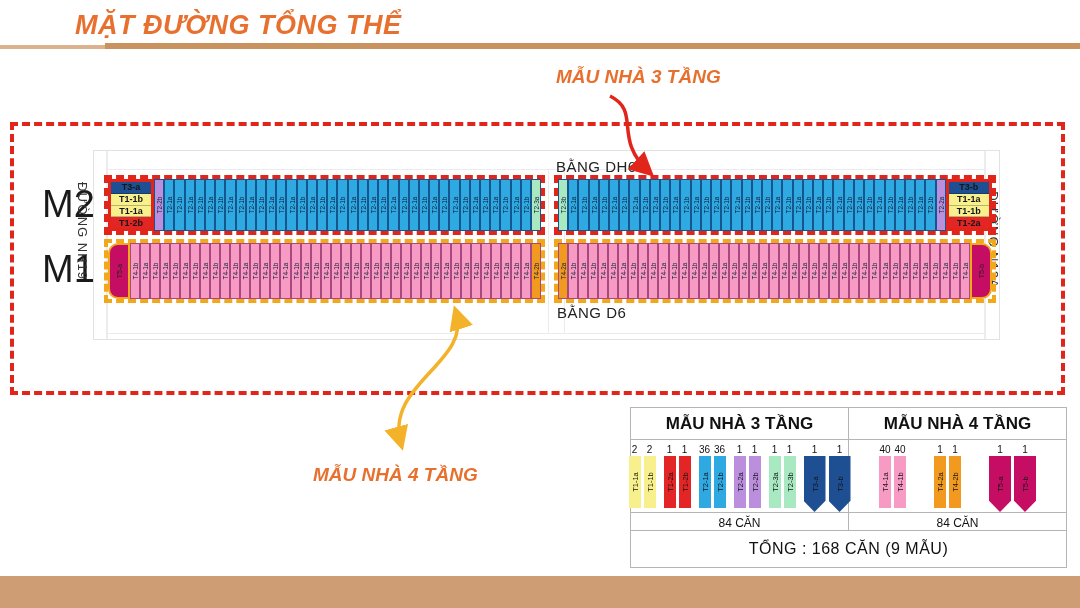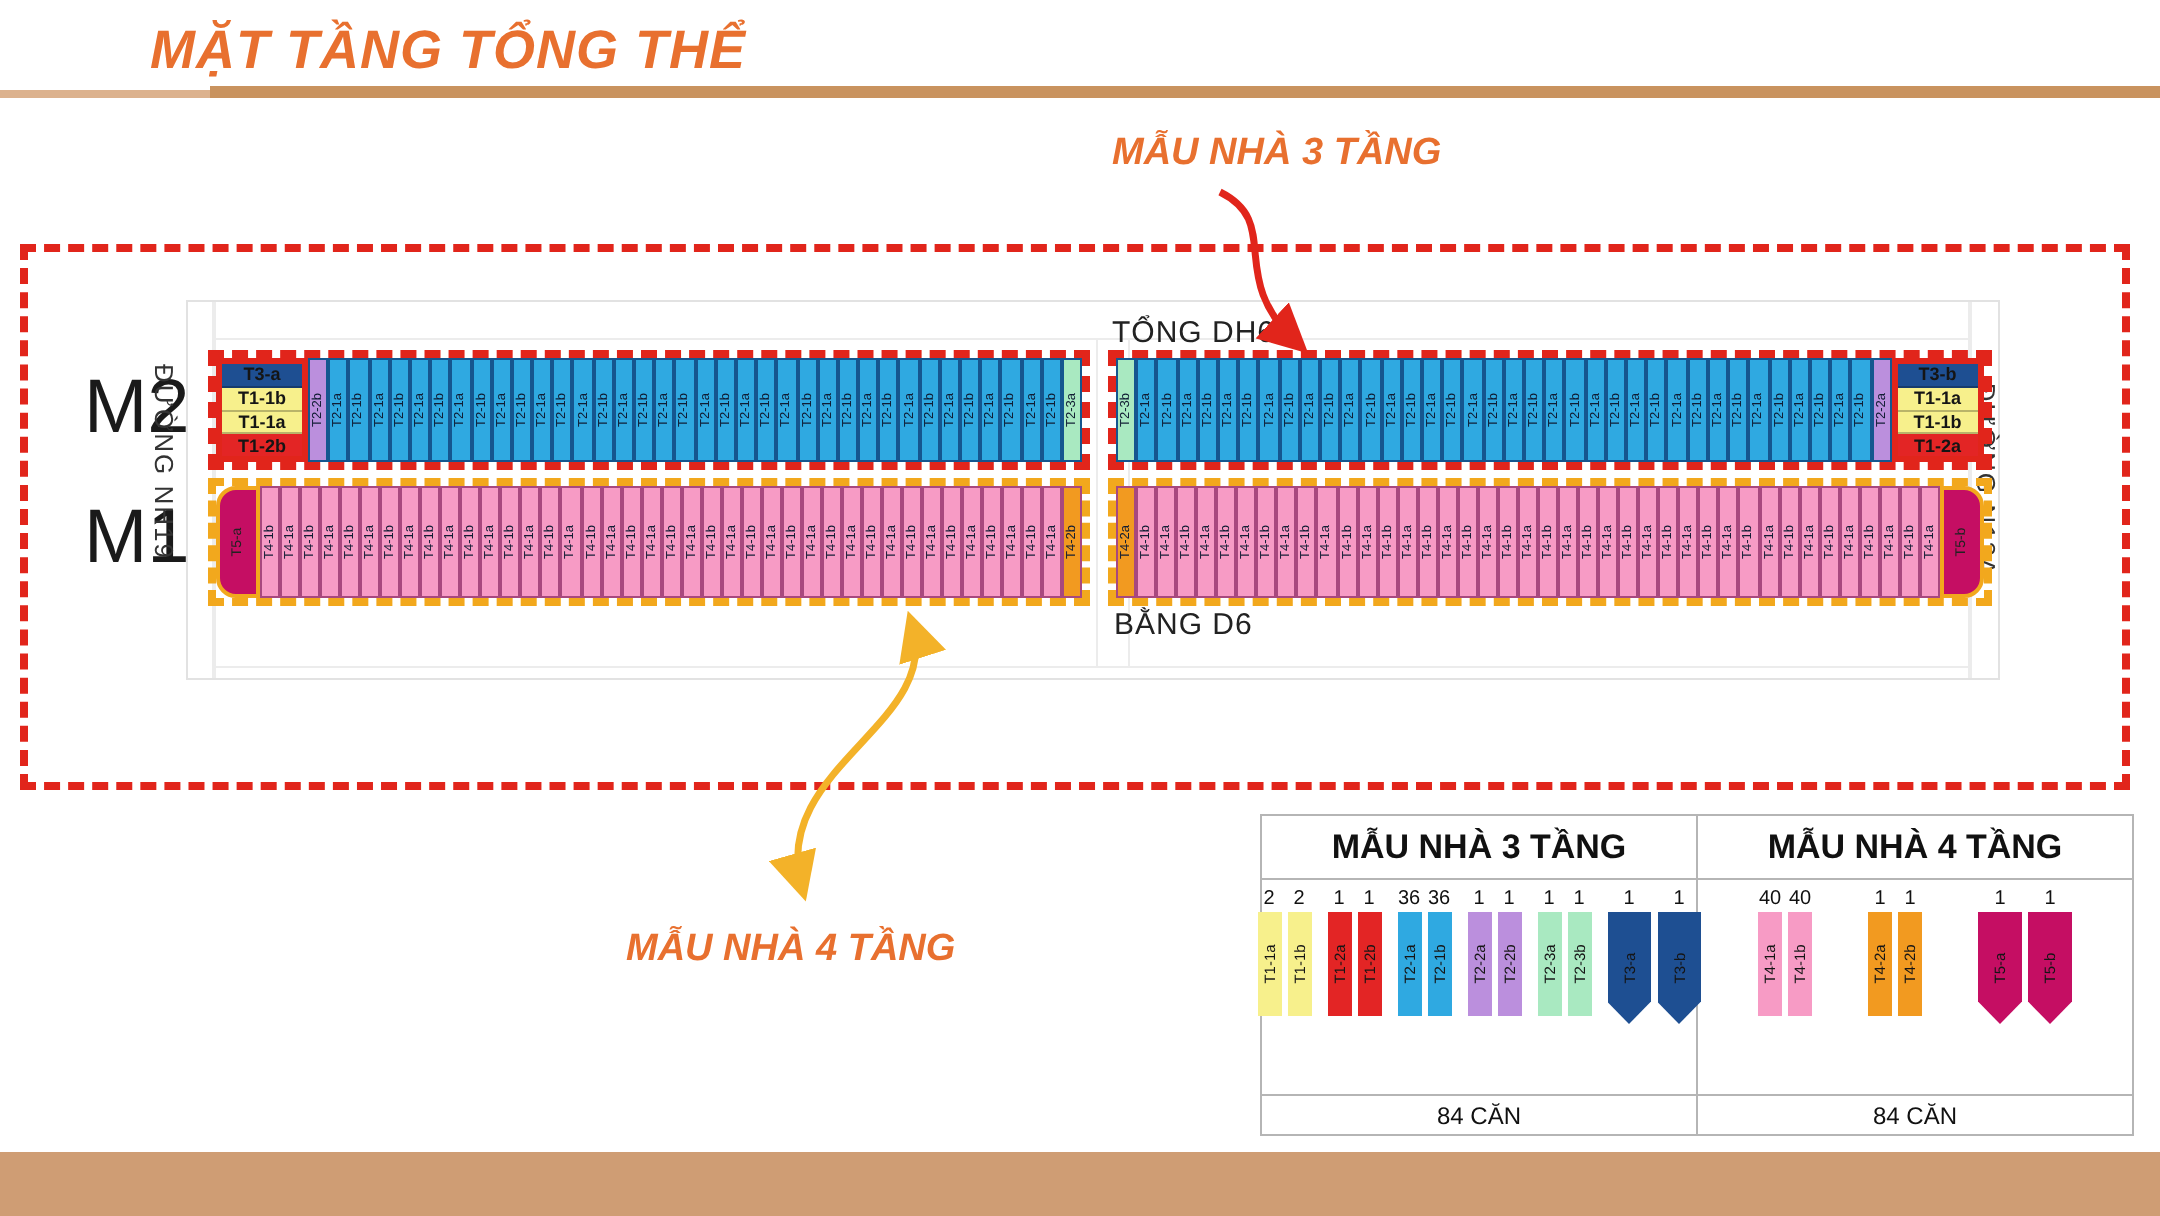--- a/index.html
+++ b/index.html
@@ -81,42 +81,42 @@
   .legend-grand{height:36px;flex:0 0 36px;border-top:1px solid #b5b5b5;display:flex;
                 align-items:center;justify-content:center;font-size:16px;letter-spacing:.5px;}
 
   .bottom-bar{position:absolute;left:0;top:576px;width:1080px;height:32px;background:#cf9d74;}
 </style>
 </head>
 <body>
 
 <div id="stage">
 
-  <div class="title">MẶT TẦNG TỔNG THỂ</div>
+  <div class="title">MẶT ĐƯỜNG TỔNG THỂ</div>
   <div class="rule-light"></div>
   <div class="rule-dark"></div>
 
   <div class="ann ann3">MẪU NHÀ 3 TẦNG</div>
   <div class="ann ann4">MẪU NHÀ 4 TẦNG</div>
 
   <div class="outer-dash"></div>
 
   <div class="plan">
     <div class="pline" style="left:12px;top:0;width:2px;height:188px;"></div>
     <div class="pline" style="left:890px;top:0;width:2px;height:188px;"></div>
     <div class="pline" style="left:12px;top:18px;width:880px;height:1px;"></div>
     <div class="pline" style="left:12px;top:182px;width:880px;height:1px;"></div>
     <div class="pline" style="left:454px;top:18px;width:1px;height:165px;"></div>
     <div class="pline" style="left:470px;top:18px;width:1px;height:165px;"></div>
   </div>
 
   <div class="mlabel m2">M2</div>
   <div class="mlabel m1">M1</div>
 
-  <div class="street street-top">TỔNG DH6</div>
+  <div class="street street-top">BẰNG DH6</div>
   <div class="street street-bottom">BẰNG D6</div>
   <div class="vstreet street-left">ĐƯỜNG NH19</div>
   <div class="vstreet street-right">ĐƯỜNG N12A</div>
 
   <div id="top-left-section" class="row-section red-dash">
       <div class="stack">
         <div class="stack-row" style="background: rgb(30, 79, 146);">T3-a</div>
         <div class="stack-row" style="background: rgb(247, 240, 140);">T1-1b</div>
         <div class="stack-row" style="background: rgb(247, 240, 140);">T1-1a</div>
         <div class="stack-row" style="background: rgb(227, 37, 37);">T1-2b</div>
@@ -765,16 +765,17 @@
                 <div class="sw-count">1</div>
                 <div class="sw-box house" style="background: rgb(197, 14, 99);">
                   <span>T5-b</span>
                 </div>
               </div>
             </div>
           </div>
         <div class="legend-total">84 CĂN</div>
       </div>
     </div>
+    <div class="legend-grand">TỔNG : 168 CĂN (9 MẪU)</div>
   </div>
 
   <div class="bottom-bar"></div>
 </div>
 
 </body></html>

